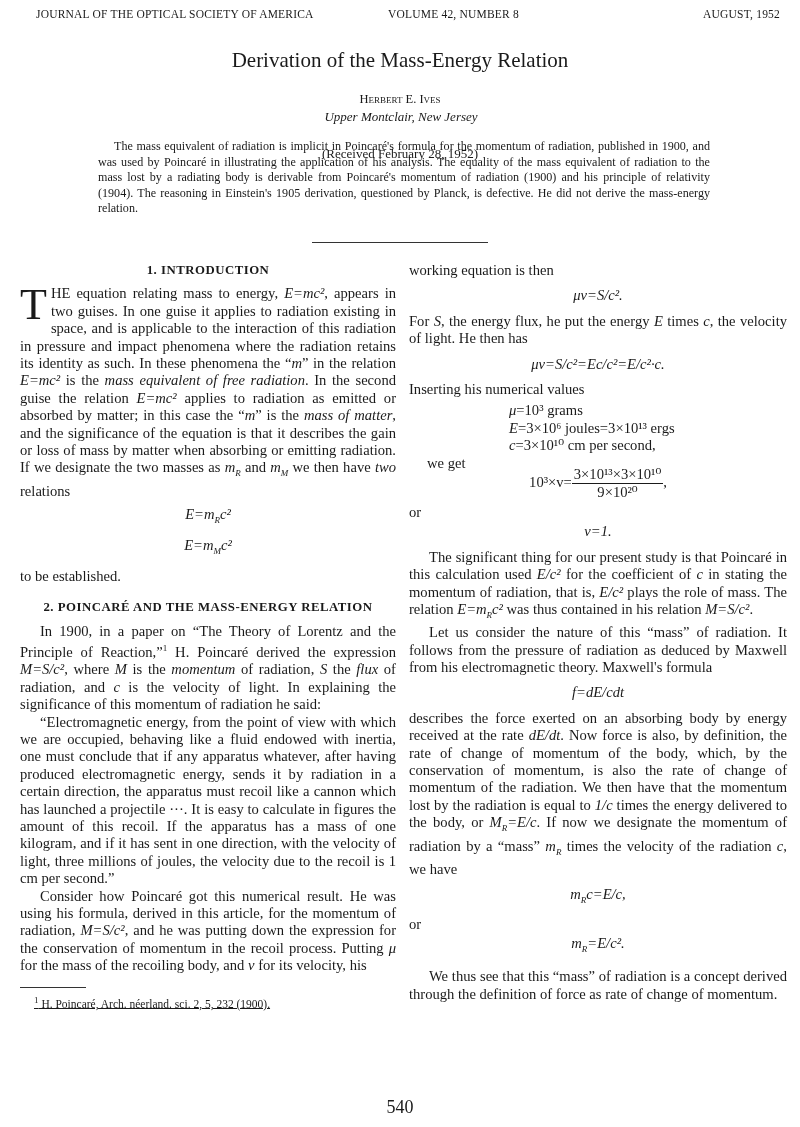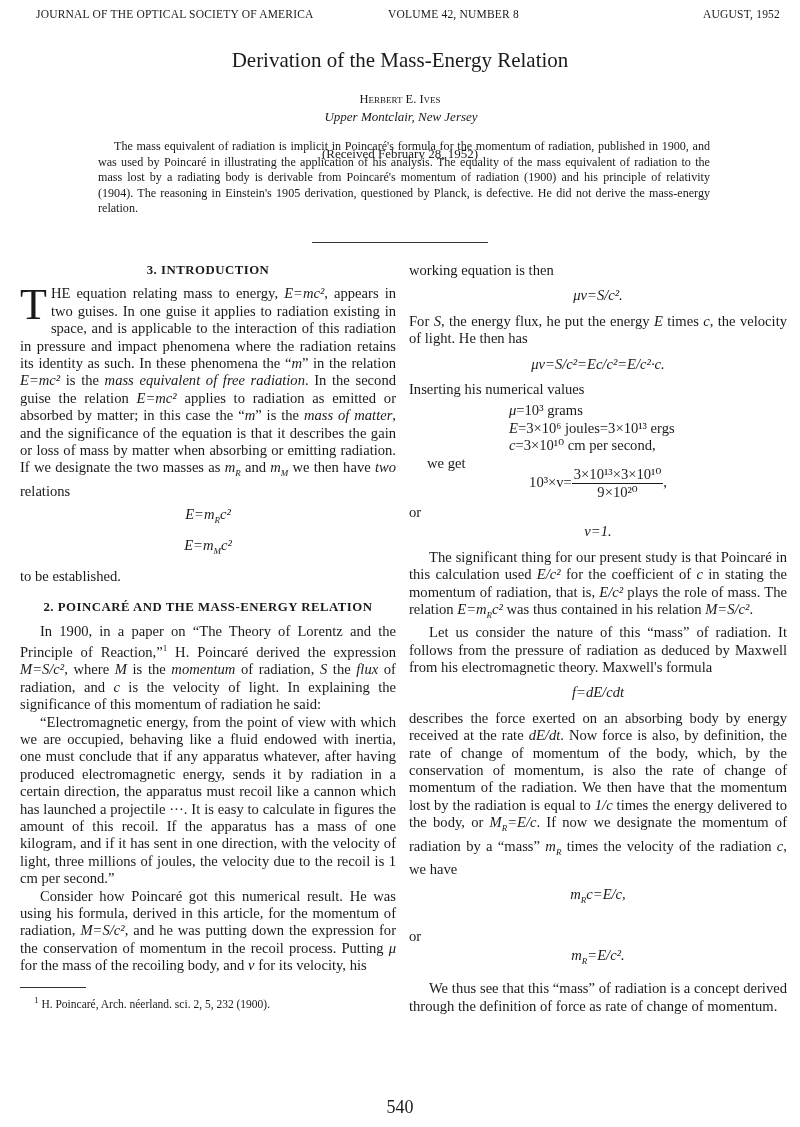--- a/index.html
+++ b/index.html
@@ -21,40 +21,40 @@
   .ind { text-indent:20px; }
   .eq { text-align:center; font-style:italic; margin:5px 0; }
   .eqblock { margin:6px 0; }
   .dropcap { float:left; font-size:44px; line-height:36px; margin:2px 4px 0 0; }
   i { font-style:italic; }
   sub, sup { font-size:9px; }
   .frac { display:inline-block; vertical-align:middle; text-align:center; }
   .frac .num { display:block; border-bottom:1px solid #1a1a1a; padding:0 2px; }
   .frac .den { display:block; }
   .fnrule { width:66px; height:1px; background:#333; margin:12px 0 4px 0; }
-  .footnote { font-size:11.5px; padding-left:14px; }
+  .footnote { font-size:11.5px; padding-left:14px;text-decoration:underline; }
   .pagenum { top:1097px; left:0; width:800px; text-align:center; font-size:18px; }
 </style>
 </head>
 <body>
 
 <div class="abs running" style="left:36px;">JOURNAL OF THE OPTICAL SOCIETY OF AMERICA</div>
 <div class="abs running" style="left:388px;">VOLUME 42, NUMBER 8</div>
 <div class="abs running" style="right:20px;">AUGUST, 1952</div>
 
 <div class="abs title">Derivation of the Mass-Energy Relation</div>
 <div class="abs author">Herbert E. Ives</div>
 <div class="abs affil">Upper Montclair, New Jersey</div>
 <div class="abs received">(Received February 28, 1952)</div>
 
 <div class="abs abstract">The mass equivalent of radiation is implicit in Poincaré's formula for the momentum of radiation, published in 1900, and was used by Poincaré in illustrating the application of his analysis. The equality of the mass equivalent of radiation to the mass lost by a radiating body is derivable from Poincaré's momentum of radiation (1900) and his principle of relativity (1904). The reasoning in Einstein's 1905 derivation, questioned by Planck, is defective. He did not derive the mass-energy relation.</div>
 <div class="abs rule"></div>
 
 <div class="abs col col-left">
-  <div class="head">3. INTRODUCTION</div>
+  <div class="head">1. INTRODUCTION</div>
   <p><span class="dropcap">T</span><span>HE equation relating mass to energy, </span><i>E=mc²</i><span>, appears in two guises. In one guise it applies to radiation existing in space, and is applicable to the interaction of this radiation in pressure and impact phenomena where the radiation retains its identity as such. In these phenomena the “</span><i>m</i><span>” in the relation </span><i>E=mc²</i><span> is the </span><i>mass equivalent of free radiation</i><span>. In the second guise the relation </span><i>E=mc²</i><span> applies to radiation as emitted or absorbed by matter; in this case the “</span><i>m</i><span>” is the </span><i>mass of matter</i><span>, and the significance of the equation is that it describes the gain or loss of mass by matter when absorbing or emitting radiation. If we designate the two masses as </span><i>m</i><sub><i>R</i></sub><span> and </span><i>m</i><sub><i>M</i></sub><span> we then have </span><i>two</i><span> relations</span></p>
   <div class="eqblock">
     <div class="eq" style="margin:2px 0;"><span>E=m</span><sub>R</sub><span>c²</span></div>
     <div class="eq" style="margin:7px 0;"><span>E=m</span><sub>M</sub><span>c²</span></div>
   </div>
   <p style="margin-top:8px;">to be established.</p>
 
   <div class="head" style="margin-top:14px;">2. POINCARÉ AND THE MASS-ENERGY RELATION</div>
   <p class="ind"><span>In 1900, in a paper on “The Theory of Lorentz and the Principle of Reaction,”</span><sup>1</sup><span> H. Poincaré derived the expression </span><i>M=S/c²</i><span>, where </span><i>M</i><span> is the </span><i>momentum</i><span> of radiation, </span><i>S</i><span> the </span><i>flux</i><span> of radiation, and </span><i>c</i><span> is the velocity of light. In explaining the significance of this momentum of radiation he said:</span></p>
   <p class="ind">“Electromagnetic energy, from the point of view with which we are occupied, behaving like a fluid endowed with inertia, one must conclude that if any apparatus whatever, after having produced electromagnetic energy, sends it by radiation in a certain direction, the apparatus must recoil like a cannon which has launched a projectile ···. It is easy to calculate in figures the amount of this recoil. If the apparatus has a mass of one kilogram, and if it has sent in one direction, with the velocity of light, three millions of joules, the velocity due to the recoil is 1 cm per second.”</p>
@@ -77,19 +77,19 @@
   <div style="padding-left:18px;">we get</div>
   <div style="text-align:center; margin:-6px 0 2px 0;">
     <span>10³×v=</span><span class="frac"><span class="num">3×10¹³×3×10¹⁰</span><span class="den">9×10²⁰</span></span><span>,</span>
   </div>
   <div>or</div>
   <div class="eq" style="margin:2px 0 8px 0;">v=1.</div>
   <p class="ind"><span>The significant thing for our present study is that Poincaré in this calculation used </span><i>E/c²</i><span> for the coefficient of </span><i>c</i><span> in stating the momentum of radiation, that is, </span><i>E/c²</i><span> plays the role of mass. The relation </span><i>E=m</i><sub><i>R</i></sub><i>c²</i><span> was thus contained in his relation </span><i>M=S/c²</i><span>.</span></p>
   <p class="ind">Let us consider the nature of this “mass” of radiation. It follows from the pressure of radiation as deduced by Maxwell from his electromagnetic theory. Maxwell's formula</p>
   <div class="eq" style="margin:8px 0;">f=dE/cdt</div>
   <p><span>describes the force exerted on an absorbing body by energy received at the rate </span><i>dE/dt</i><span>. Now force is also, by definition, the rate of change of momentum of the body, which, by the conservation of momentum, is also the rate of change of momentum of the radiation. We then have that the momentum lost by the radiation is equal to </span><i>1/c</i><span> times the energy delivered to the body, or </span><i>M</i><sub><i>R</i></sub><i>=E/c</i><span>. If now we designate the momentum of radiation by a “mass” </span><i>m</i><sub><i>R</i></sub><span> times the velocity of the radiation </span><i>c</i><span>, we have</span></p>
-  <div class="eq" style="margin:8px 0 18px 0;font-family:Liberation Serif, serif;"><span>m</span><sub>R</sub><span>c=E/c,</span></div>
+  <div class="eq" style="margin:8px 0 6px 0;font-family:Liberation Serif, serif;"><span>m</span><sub>R</sub><span>c=E/c,</span></div>
   <div>or</div>
   <div class="eq" style="margin:2px 0 10px 0;"><span>m</span><sub>R</sub><span>=E/c².</span></div>
   <p class="ind">We thus see that this “mass” of radiation is a concept derived through the definition of force as rate of change of momentum.</p>
 </div>
 
 <div class="abs pagenum">540</div>
 
 </body></html>

